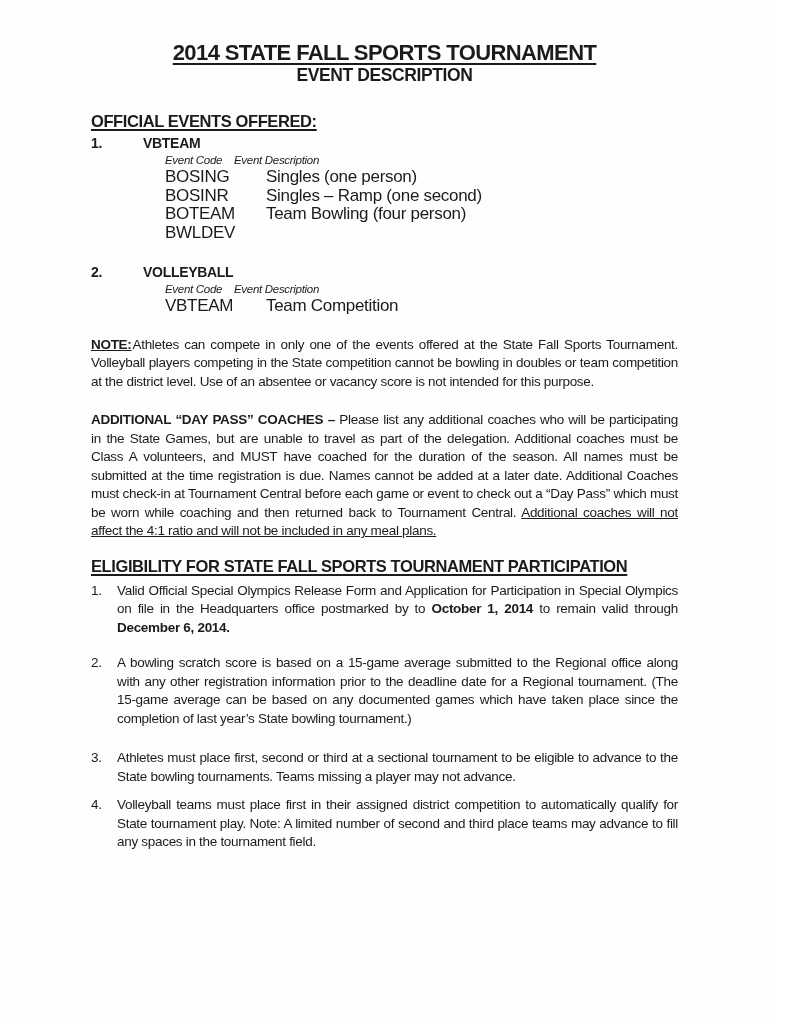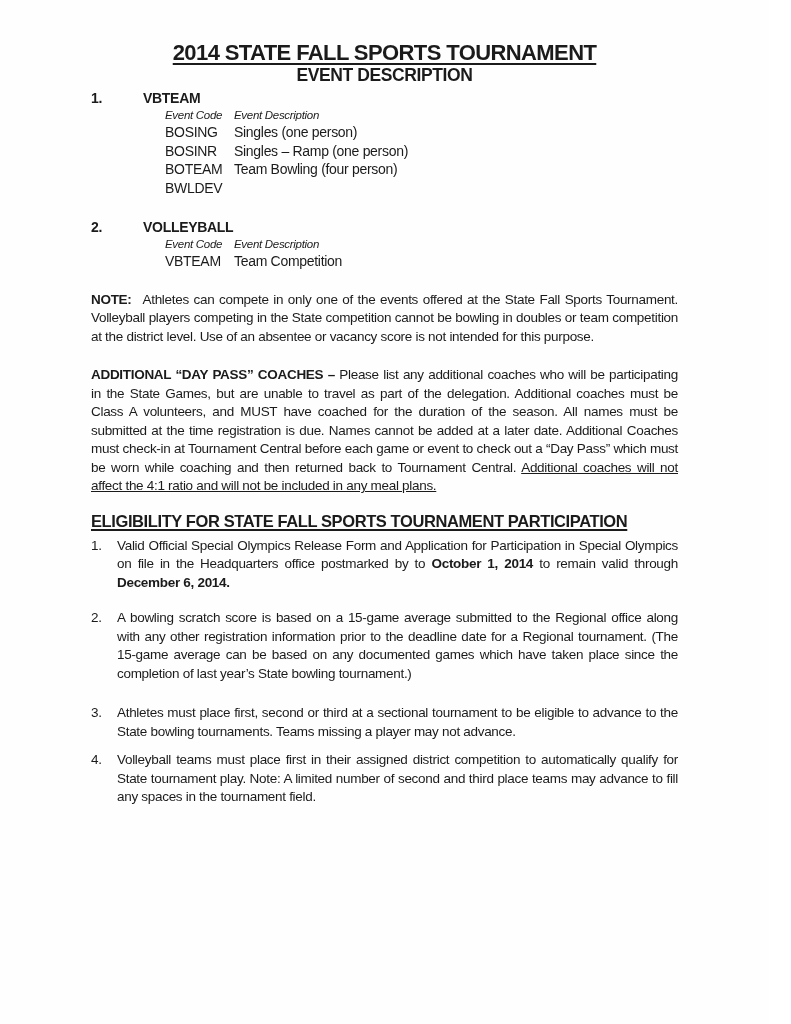--- a/index.html
+++ b/index.html
@@ -18,64 +18,67 @@
   .section-heading{
     font-size:16.5px;line-height:20px;font-weight:700;letter-spacing:-0.4px;
   }
   .section-heading .u{text-decoration:underline;text-decoration-thickness:1.5px;text-underline-offset:2px;}
   .events-heading{margin-top:25px;}
   .sport-head{display:flex;font-weight:700;font-size:14px;line-height:18px;margin-top:3px;}
   .sport-num{width:52px;flex:none;}
   .sport-volleyball{margin-top:21px;}
   .event-table{margin-left:74px;}
   .evt-head{display:flex;font-size:11.5px;line-height:16px;font-weight:400;font-style:italic;}
-  .evt-row{display:flex;font-size:14px;line-height:18.5px;}
+  .evt-row{display:flex;font-size:17px;line-height:18.5px;gap:32px;}
   .evt-code{width:69px;flex:none;}
   .para{text-align:justify;margin-top:20px;}
   .b{font-weight:700;}
   .lead-label{font-weight:700;}
-  .note-label{margin-right:11px;}
+  .note-label{margin-right:1px;text-decoration:underline;}
   .dp-underline{text-decoration:underline;}
   .elig-heading{margin-top:15px;}
   .elig-item{display:flex;}
   .elig-num{width:26px;flex:none;}
   .elig-text{flex:1;text-align:justify;}
   .item-1{margin-top:6px;}
   .item-2{margin-top:17px;}
   .item-3{margin-top:21px;}
   .item-4{margin-top:10px;}
 </style>
 </head>
 <body>
 
 <div class="page">
 
   <div class="doc-title">
     <span class="u">2014 STATE FALL SPORTS TOURNAMENT</span>
   </div>
   <div class="doc-subtitle">EVENT DESCRIPTION</div>
 
+  <div class="section-heading events-heading">
+    <span class="u">OFFICIAL EVENTS OFFERED:</span>
+  </div>
 
   <div class="sport">
     <div class="sport-head">
       <span class="sport-num">1.</span>
       <span class="sport-name">VBTEAM</span>
     </div>
     <div class="event-table">
       <div class="evt-head">
         <span class="evt-code">Event Code</span>
         <span class="evt-desc">Event Description</span>
       </div>
       <div class="evt-row">
         <span class="evt-code">BOSING</span>
         <span class="evt-desc">Singles (one person)</span>
       </div>
       <div class="evt-row">
         <span class="evt-code">BOSINR</span>
-        <span class="evt-desc">Singles – Ramp (one person)</span>
+        <span class="evt-desc">Singles – Ramp (one second)</span>
       </div>
       <div class="evt-row">
         <span class="evt-code">BOTEAM</span>
         <span class="evt-desc">Team Bowling (four person)</span>
       </div>
       <div class="evt-row">
         <span class="evt-code">BWLDEV</span>
       </div>
     </div>
   </div>

